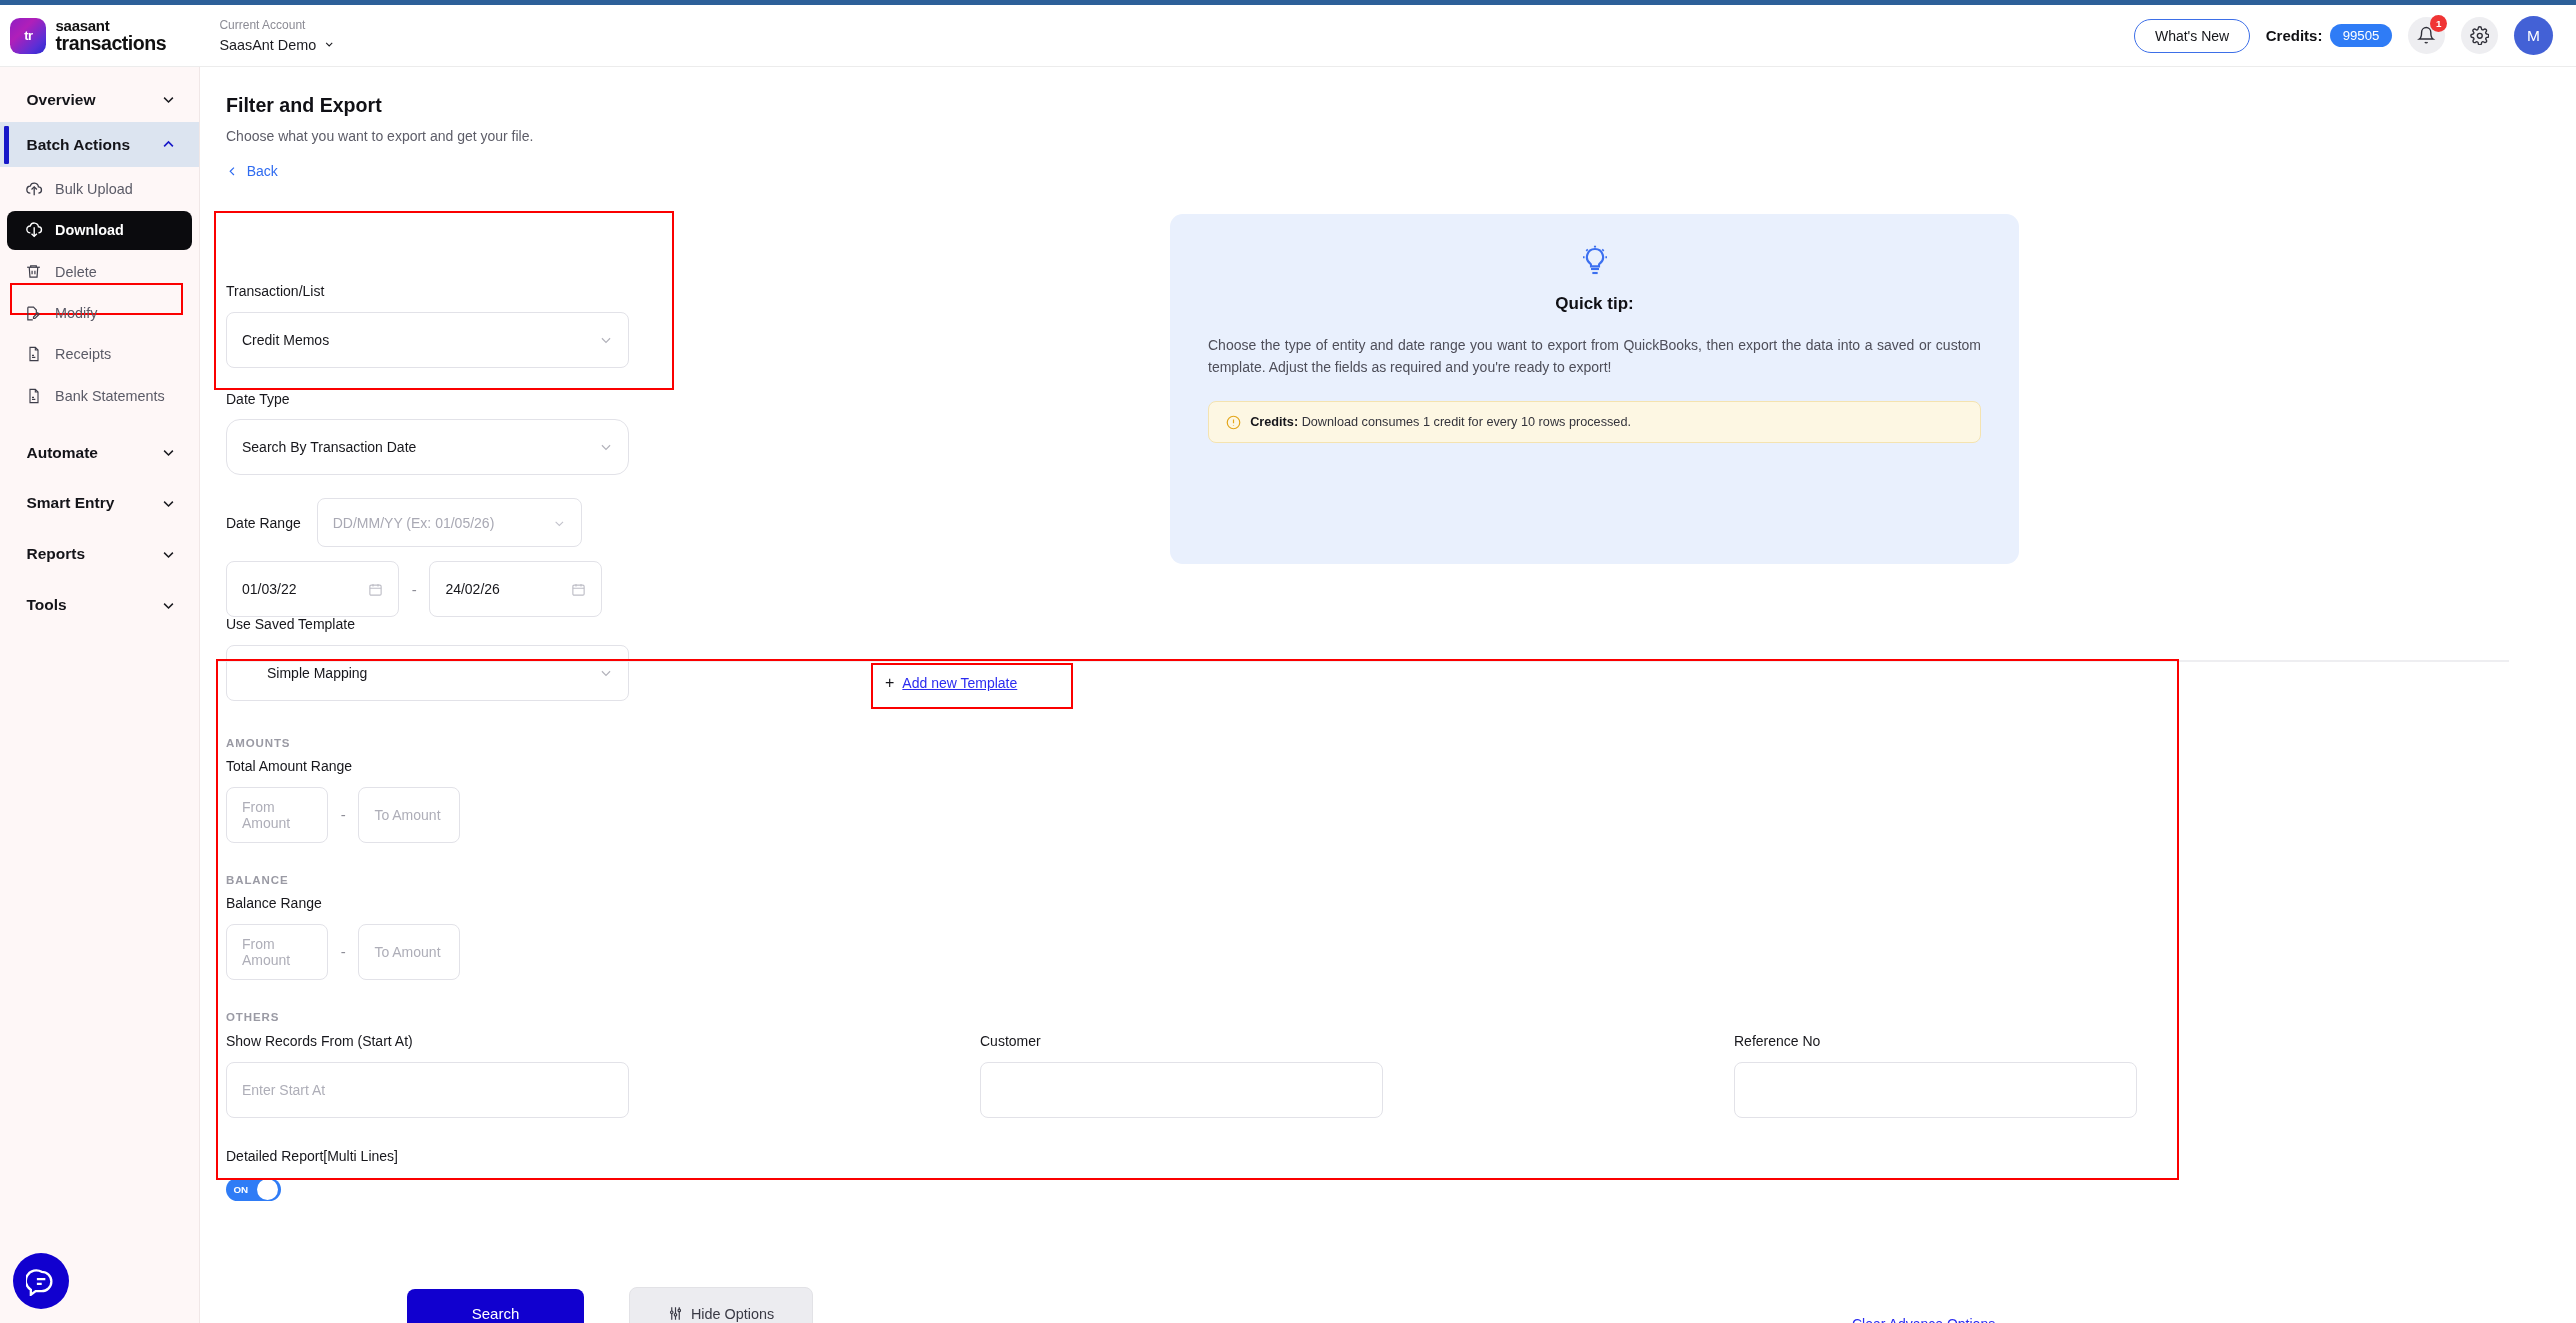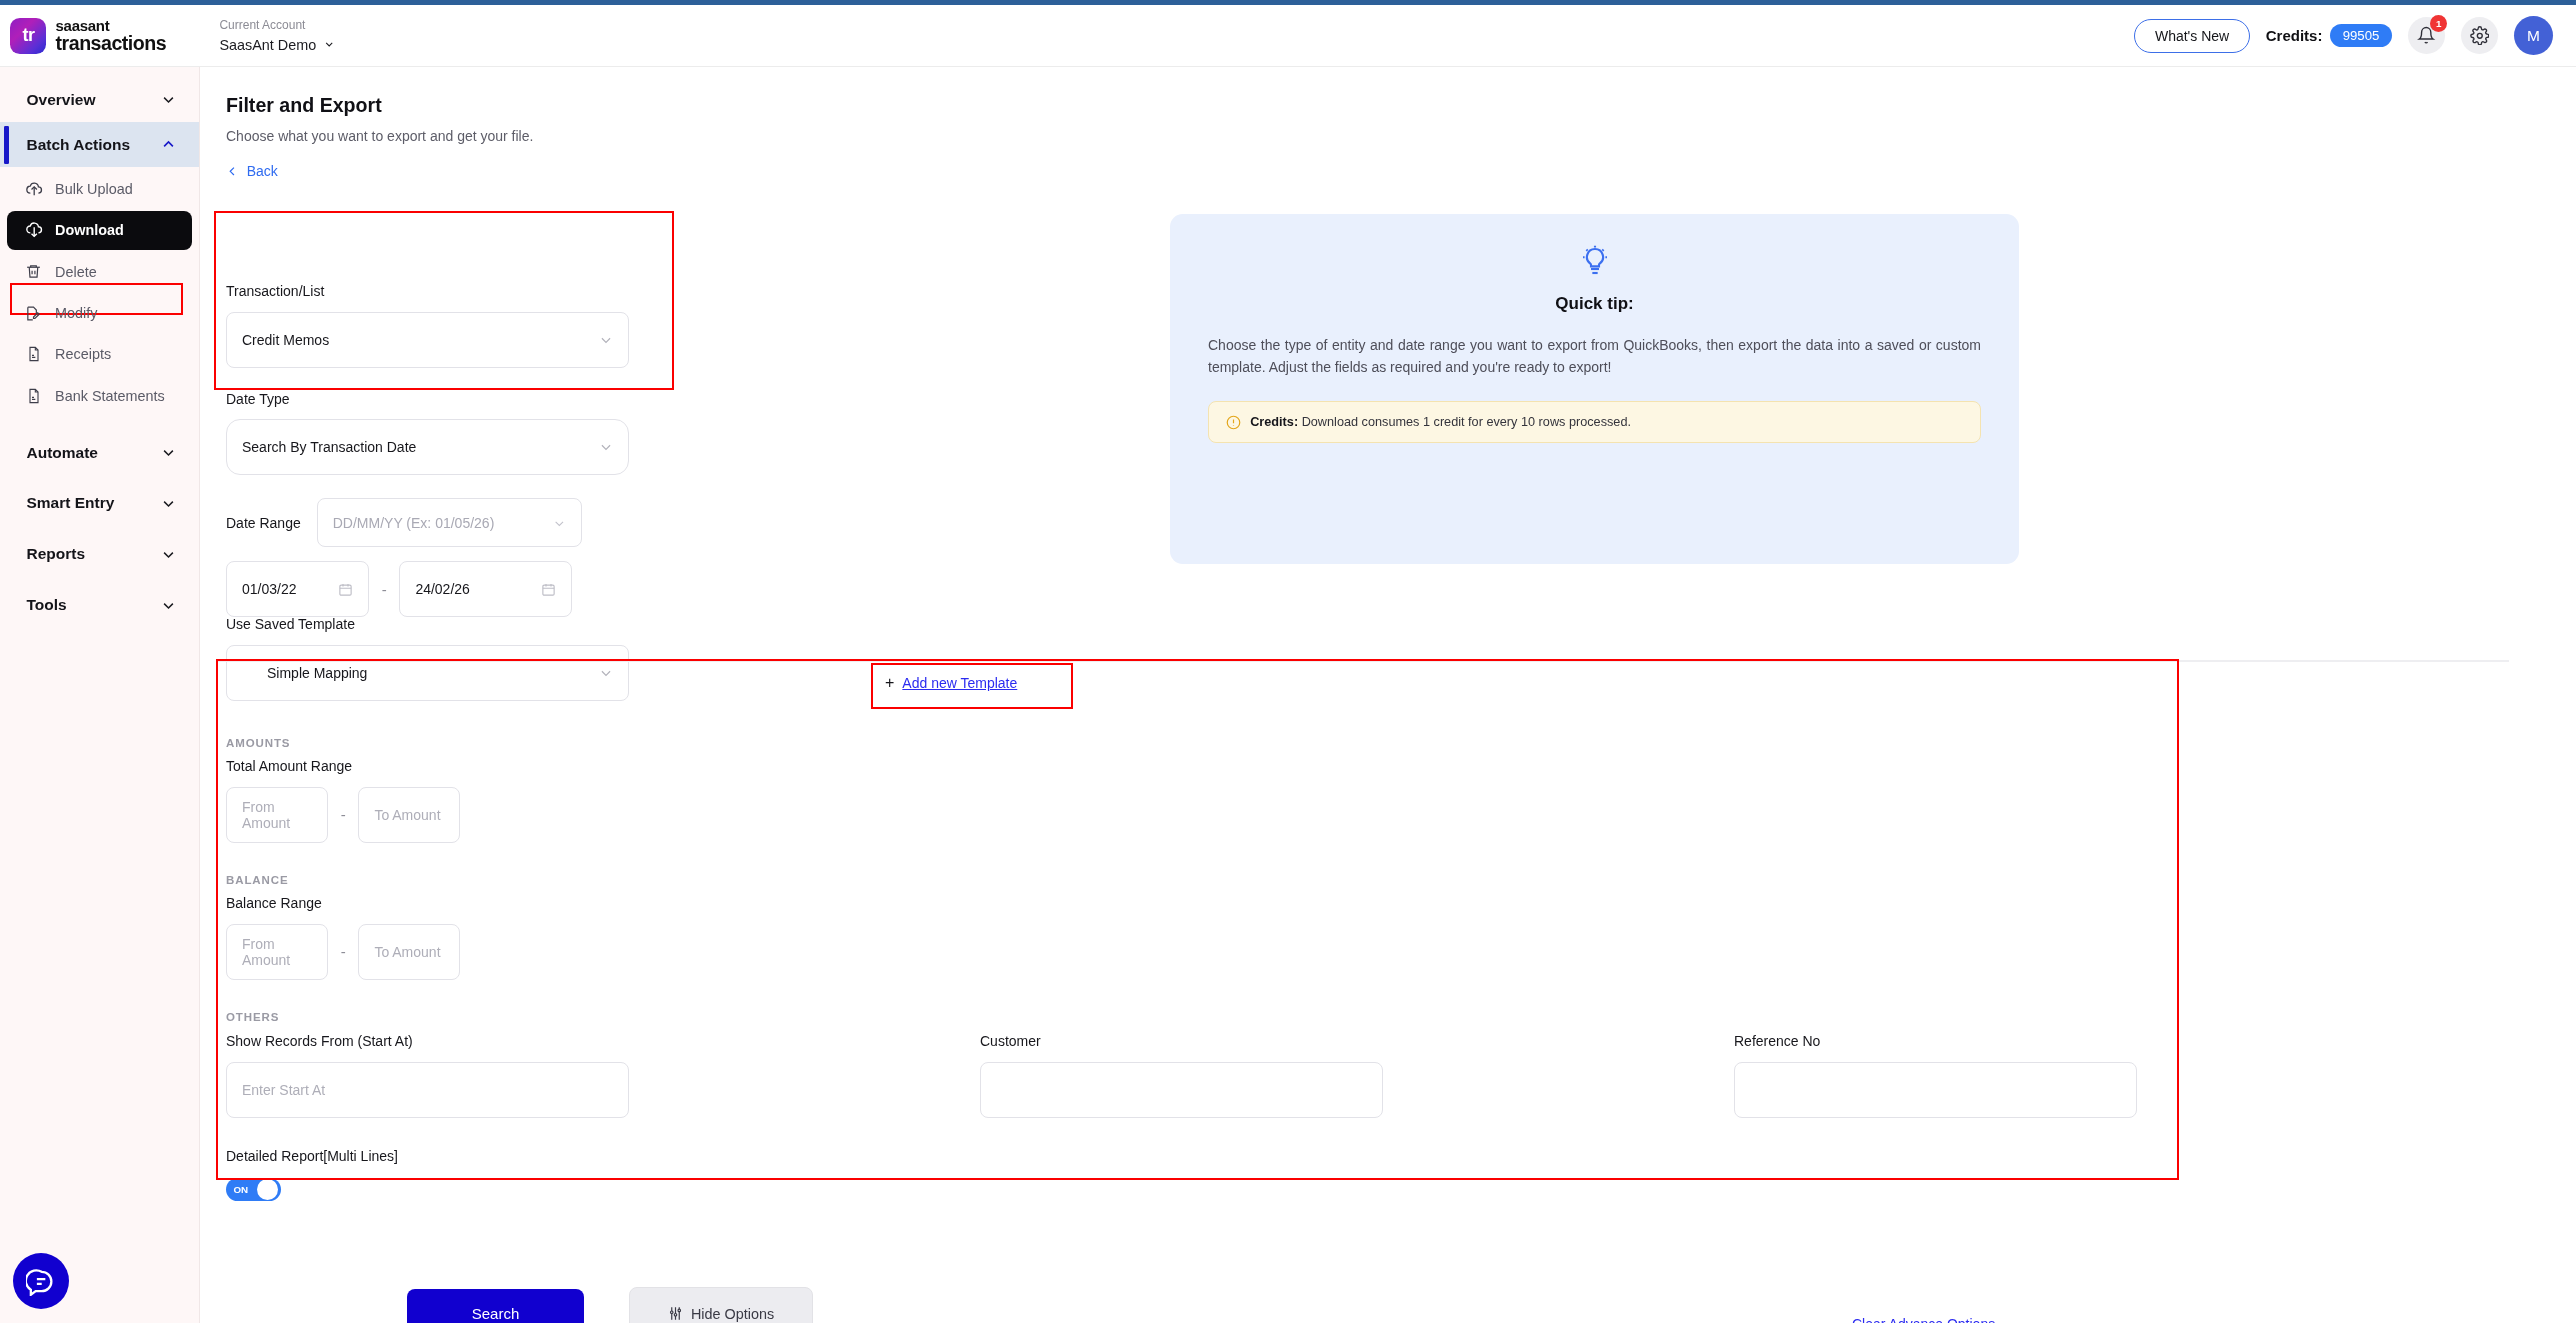--- a/index.html
+++ b/index.html
@@ -23,21 +23,21 @@
     display: flex; align-items: center;
   }
   .brand { display: flex; align-items: center; padding-left: 10.4px; width: 201px; }
   .brand-mark {
     width: 36px; height: 36px; border-radius: 9.8px; margin-right: 9.2px;
     background: linear-gradient(135deg,#8e1fc4 0%, #b01fb9 35%, #5b2fd6 75%, #2a2ad0 100%);
     position: relative; flex: 0 0 auto;
   }
   .brand-mark span {
     position: absolute; inset: 0; display: flex; align-items: center; justify-content: center;
-    color: #fff; font-weight: 700; font-size: 18px; letter-spacing: -0.6px;
+    color: #fff; font-weight: 700; font-size: 13px; letter-spacing: -0.6px;
   }
   .brand-text { line-height: 1.0; }
   .brand-text .l1 { font-size: 15px; font-weight: 700; color: #111; letter-spacing: -0.3px; }
   .brand-text .l2 { font-size: 19.6px; font-weight: 700; color: #111; letter-spacing: -0.5px; margin-top: 1.2px;}
 
   .account-block { padding-left: 18.4px; line-height: 1.25; }
   .account-label { font-size: 12px; color: #8c8c95; }
   .account-name-row { display: flex; align-items: center; gap: 8px; margin-top: 2.9px; }
   .account-name { font-size: 14.4px; color: #1b1b20; }
   .chev { width: 10.4px; height: 10.4px; display:inline-block; }
@@ -378,21 +378,21 @@
         <div class="label">Date Range</div>
         <div class="select-box ph" style="width:265px; height:49px;">
           <span>DD/MM/YY (Ex: 01/05/26)</span>
           <svg class="v" width="12.7" height="12.7" viewBox="0 0 24 24" fill="none" stroke="#c2c2cb" stroke-width="2" style="margin-left:auto">
               <path d="M5 9l7 7 7-7"></path>
             </svg>
         </div>
       </div>
 
       <div style="display:flex; align-items:center; gap:12.7px; margin-top:14px;">
-        <div class="input-box" style="width:143px;">
+        <div class="input-box" style="width:173px;">
           <span>01/03/22</span>
           <svg class="cal" width="15" height="15" viewBox="0 0 24 24" fill="none" stroke="#bdbdc6" stroke-width="1.8">
               <rect x="3" y="5" width="18" height="16" rx="2"></rect>
               <path d="M3 10h18M8 3v4M16 3v4"></path>
             </svg>
         </div>
         <span class="dash">-</span>
         <div class="input-box" style="width:173px;">
           <span>24/02/26</span>
           <svg class="cal" width="15" height="15" viewBox="0 0 24 24" fill="none" stroke="#bdbdc6" stroke-width="1.8">

